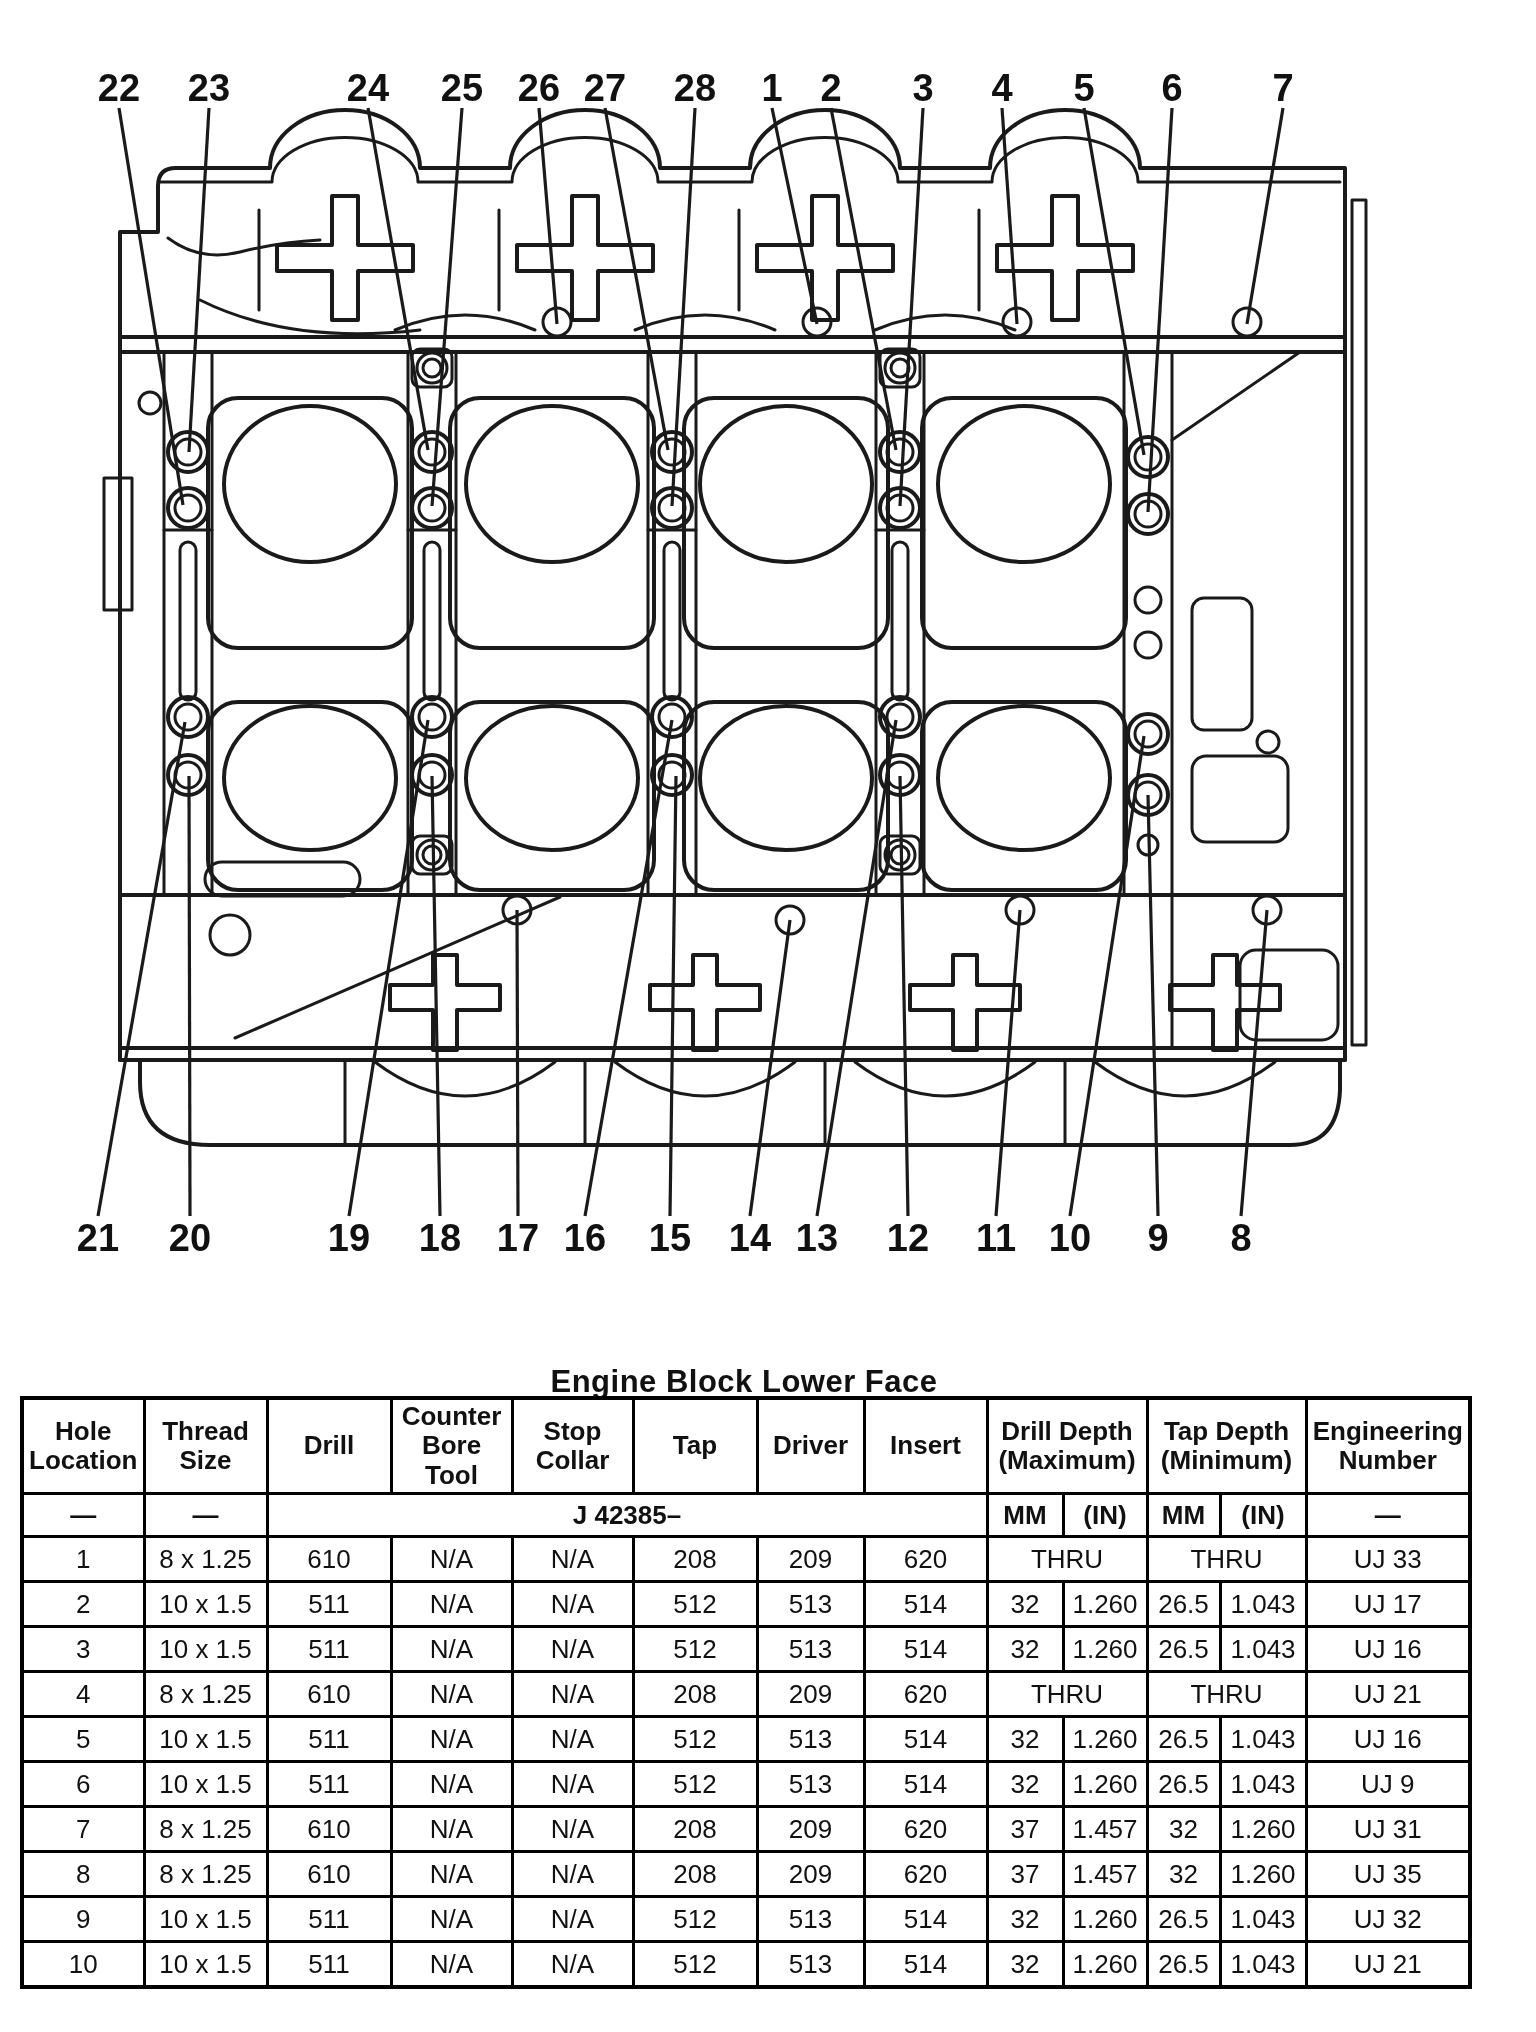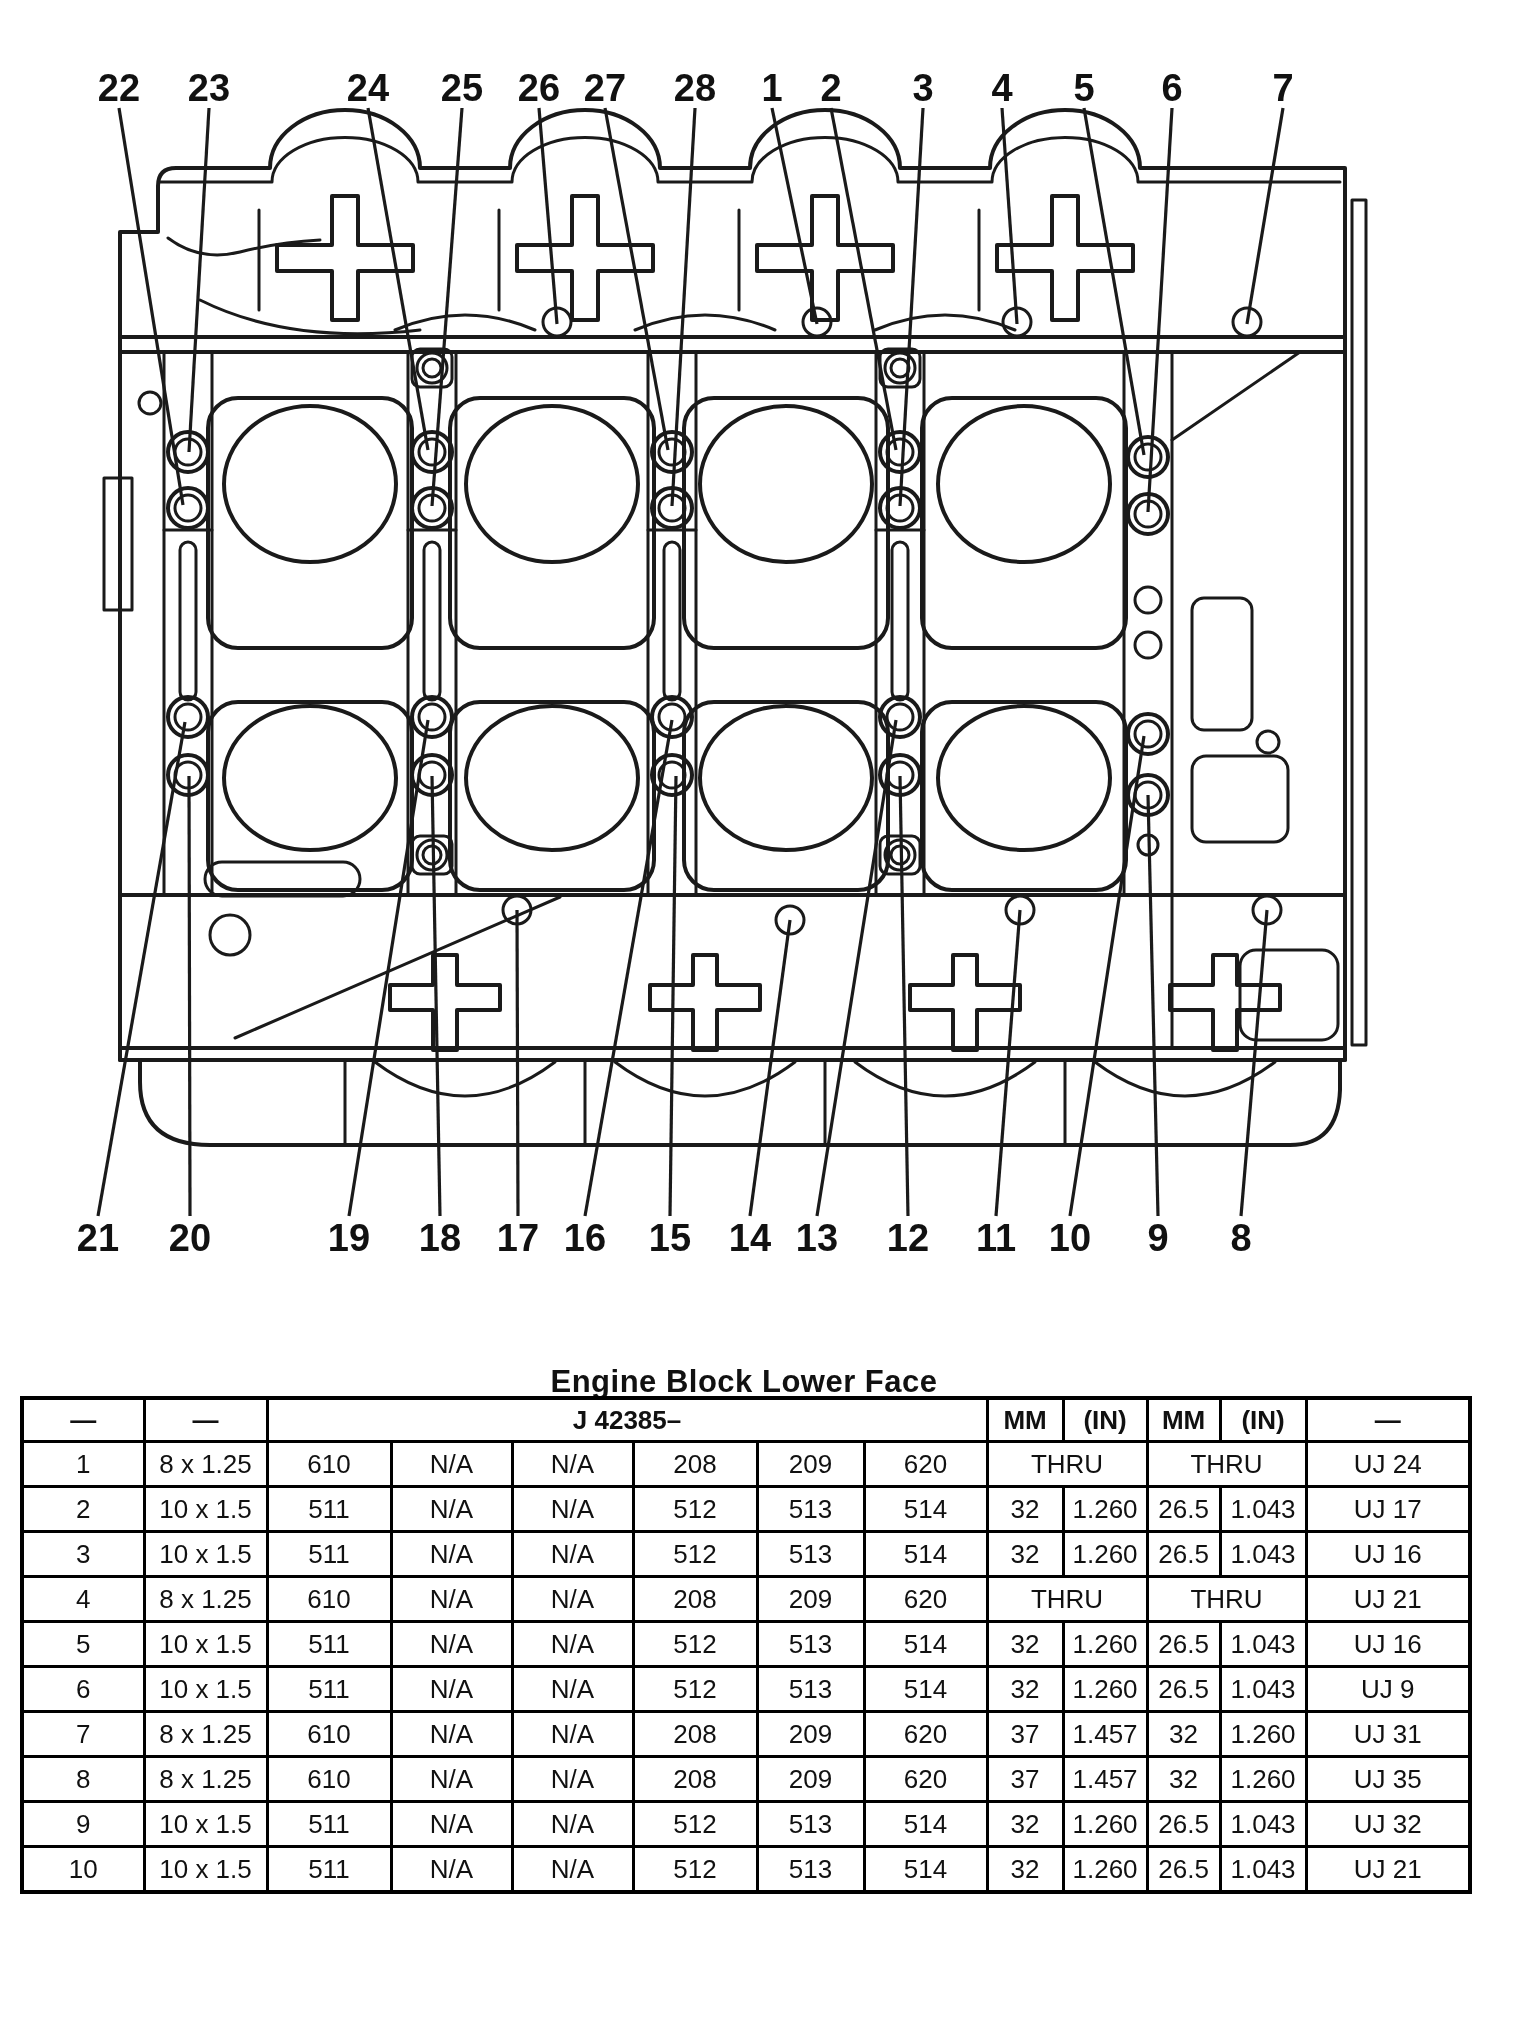--- a/index.html
+++ b/index.html
@@ -258,20 +258,33 @@
         <col style="width:124px">
         <col style="width:107px">
         <col style="width:123px">
       <col style="width:76px">
         <col style="width:84px">
         <col style="width:73px">
         <col style="width:86px">
       <col style="width:164px">
     </colgroup>
     <thead>
+      <tr>
+        <th>Hole Location</th>
+        <th>Thread Size</th>
+        <th>Drill</th>
+        <th>Counter Bore Tool</th>
+        <th>Stop Collar</th>
+        <th>Tap</th>
+        <th>Driver</th>
+        <th>Insert</th>
+        <th colspan="2">Drill Depth (Maximum)</th>
+        <th colspan="2">Tap Depth (Minimum)</th>
+        <th>Engineering Number</th>
+      </tr>
       <tr class="sub">
         <td>—</td>
         <td>—</td>
         <td colspan="6">J 42385–</td>
         <td>MM</td>
         <td>(IN)</td>
         <td>MM</td>
         <td>(IN)</td>
         <td>—</td>
       </tr>
@@ -281,21 +294,21 @@
           <td>1</td>
           <td>8 x 1.25</td>
           <td>610</td>
           <td>N/A</td>
           <td>N/A</td>
           <td>208</td>
           <td>209</td>
           <td>620</td>
           <td colspan="2">THRU</td>
           <td colspan="2">THRU</td>
-          <td>UJ 24</td>
+          <td>UJ 33</td>
         </tr>
         <tr class="datarow">
           <td>2</td>
           <td>10 x 1.5</td>
           <td>511</td>
           <td>N/A</td>
           <td>N/A</td>
           <td>512</td>
           <td>513</td>
           <td>514</td>

